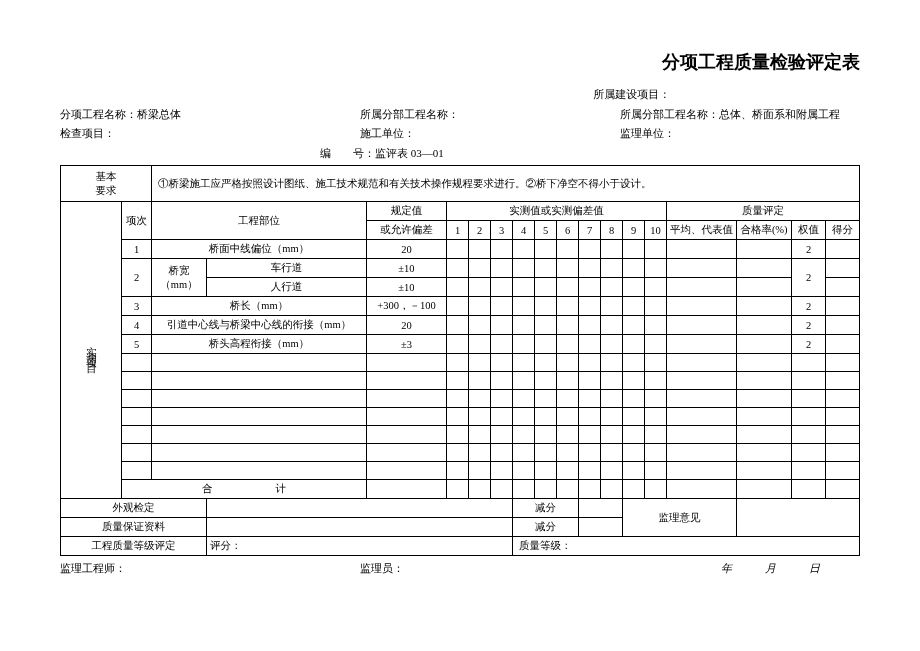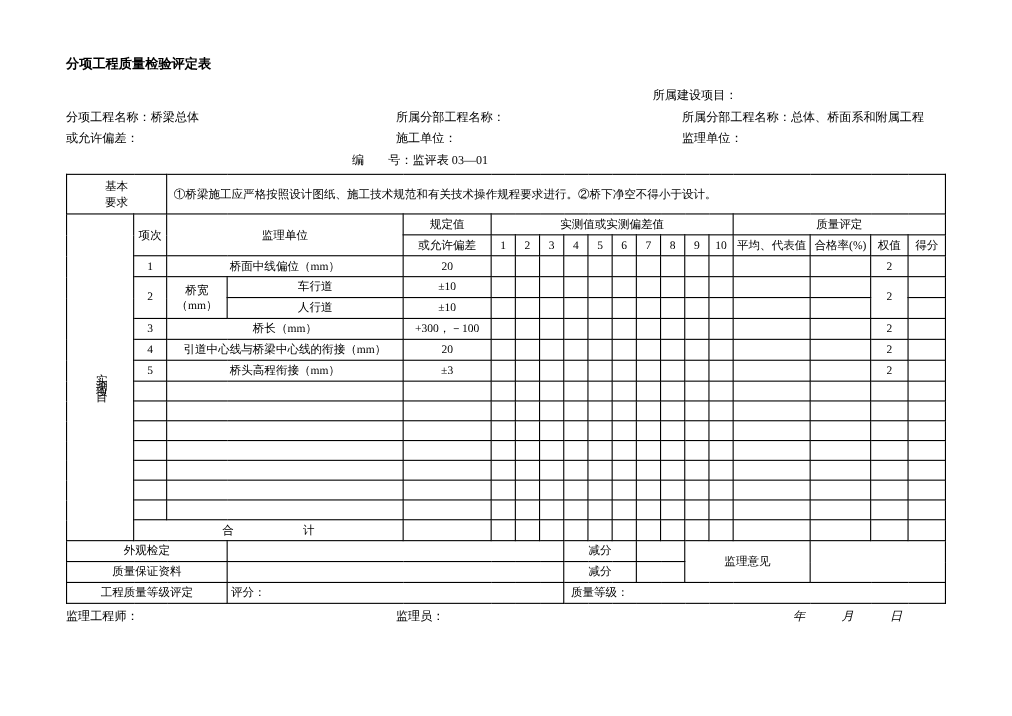--- a/index.html
+++ b/index.html
@@ -4,23 +4,23 @@
   <style>
     * { box-sizing: border-box; margin: 0; padding: 0; }
     body {
       font-family: "SimSun", "宋体", serif;
       font-size: 11px;
       background: #fff;
       padding: 50px 60px;
       width: 920px;
     }
     .title {
-      text-align: left;
+      text-align: right;
       font-weight: bold;
-      font-size: 12px;
+      font-size: 18px;
       margin-bottom: 12px;
     }
     .meta-row {
       display: flex;
       margin-bottom: 2px;
       line-height: 1.6;
     }
     .meta-row .col1 { width: 300px; }
     .meta-row .col2 { width: 260px; }
     .meta-row .col3 { flex: 1; }
@@ -68,21 +68,21 @@
   <div class="col3b">所属建设项目：</div>
 </div>
 <div class="meta-row">
   <div class="col1">
     <span>分项工程名称：</span><span>桥梁总体</span>
   </div>
   <div class="col2">所属分部工程名称：</div>
   <div class="col3">所属分部工程名称：总体、桥面系和附属工程</div>
 </div>
 <div class="meta-row">
-  <div class="col1">或允许偏差：</div>
+  <div class="col1">检查项目：</div>
   <div class="col2">施工单位：</div>
   <div class="col3">监理单位：</div>
 </div>
 <div class="meta-row">
   <div class="col2"></div>
   <div class="col3">
     <span>编　　号：</span><span>监评表 03—01</span>
   </div>
 </div>
 
@@ -90,21 +90,21 @@
 
   <tbody>
       <tr>
     <td colspan="2" style="width:44px;height:36px">基本<br>要求</td>
     <td colspan="18" class="left">①桥梁施工应严格按照设计图纸、施工技术规范和有关技术操作规程要求进行。②桥下净空不得小于设计。</td>
   </tr>
 
   <tr>
     <td rowspan="16" class="vtext">实测项目</td>
     <td rowspan="2" style="width:30px">项次</td>
-    <td rowspan="2" colspan="2" style="width:170px">监理单位</td>
+    <td rowspan="2" colspan="2" style="width:170px">工程部位</td>
     <td style="width:80px">规定值</td>
     <td colspan="10">实测值或实测偏差值</td>
     <td colspan="4">质量评定</td>
   </tr>
 
   <tr>
     <td>或允许偏差</td>
     <td style="width:22px">1</td>
     <td style="width:22px">2</td>
     <td style="width:22px">3</td>

